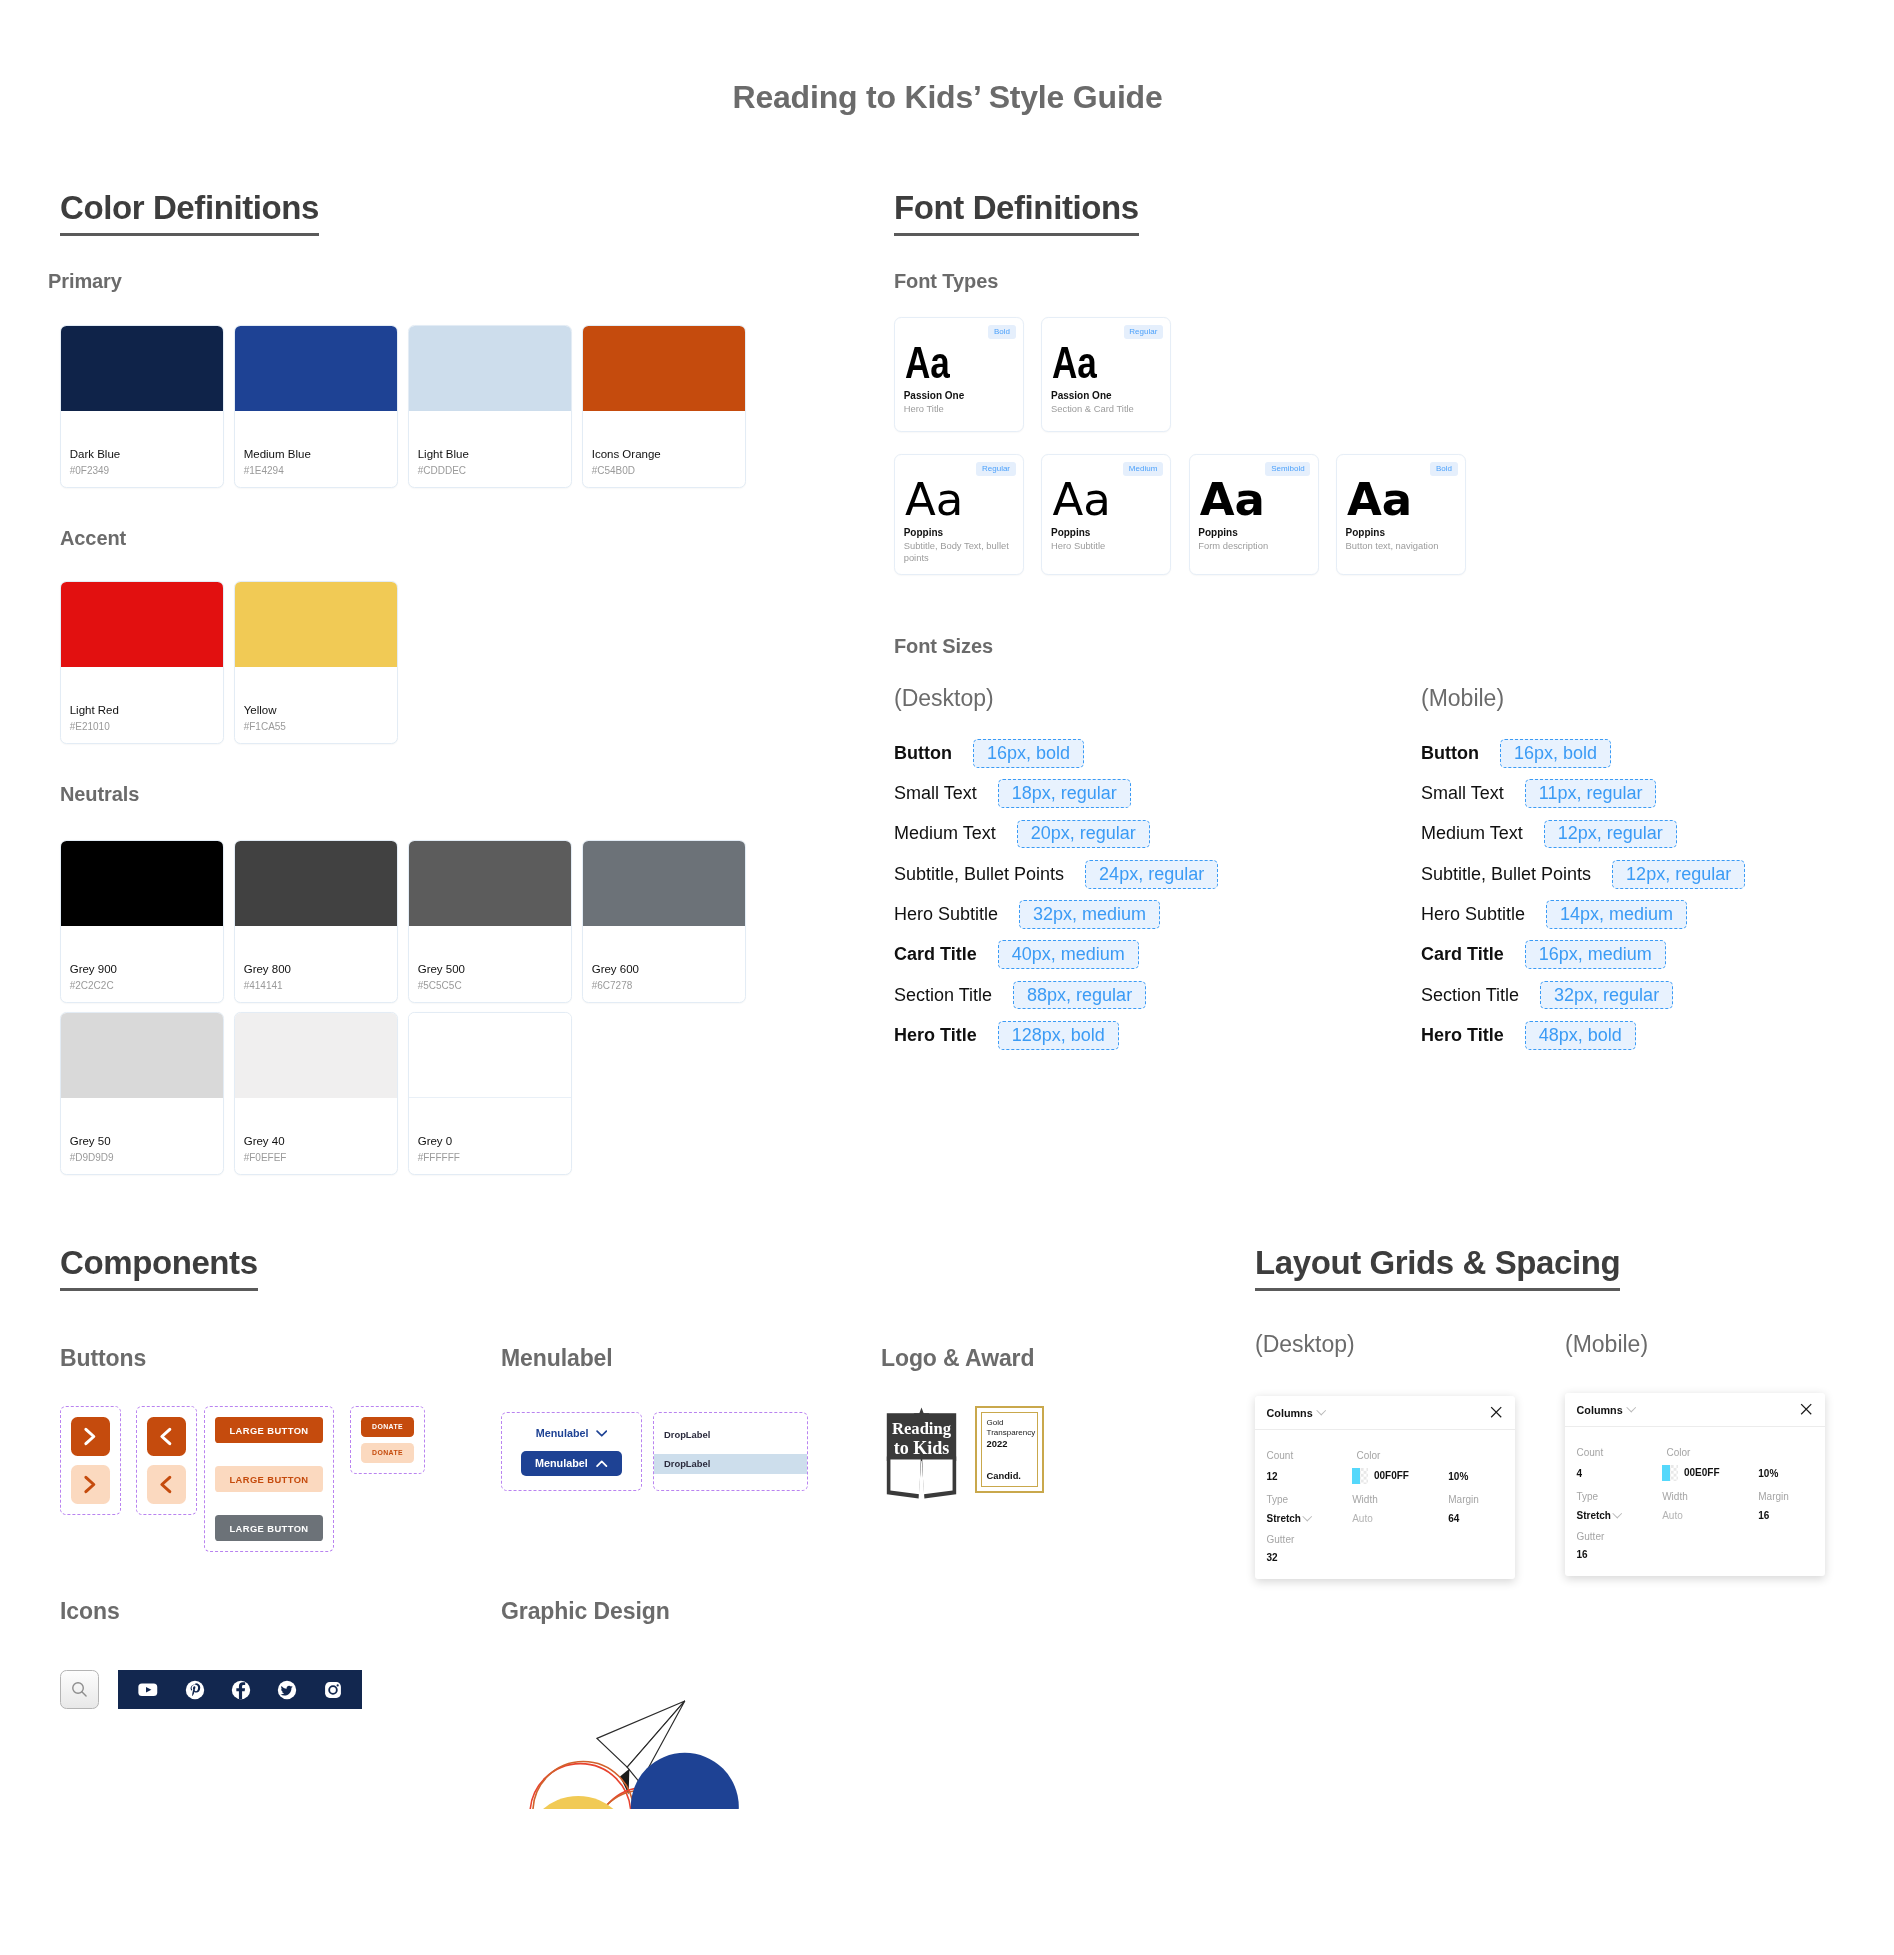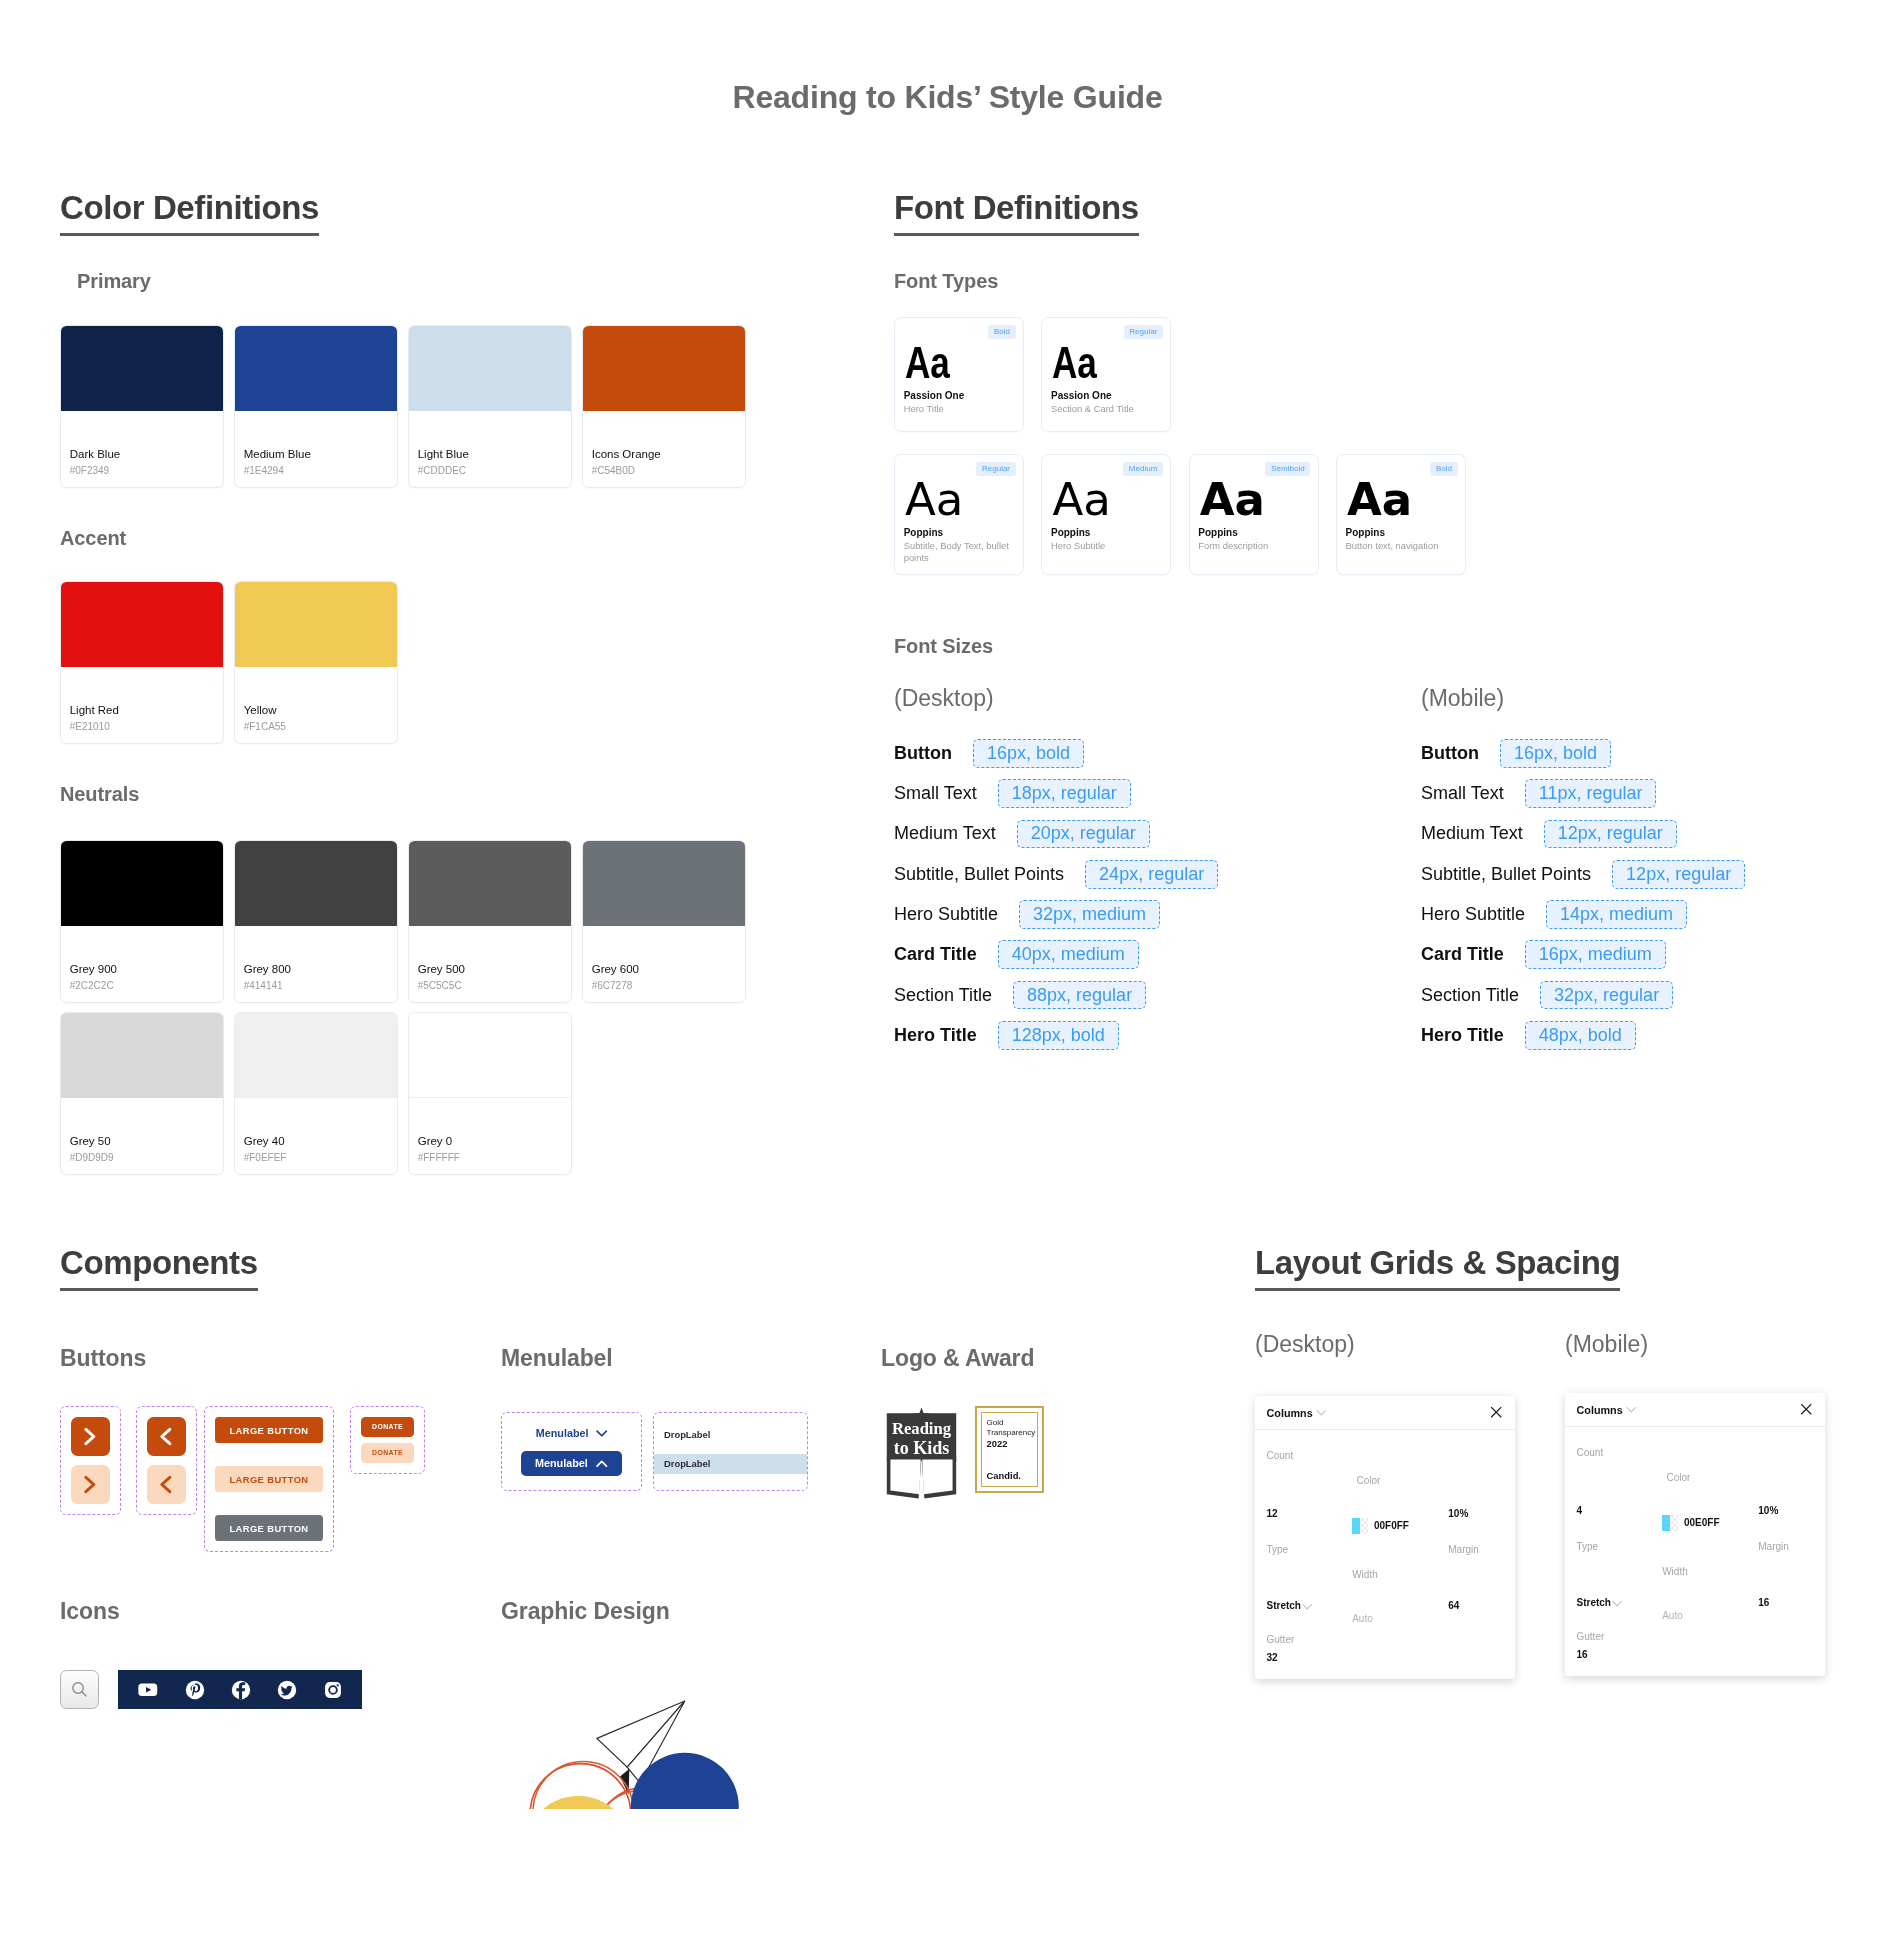--- a/index.html
+++ b/index.html
@@ -149,21 +149,21 @@
   .gp-head {
     display: flex; align-items: center; justify-content: space-between;
     padding: 9.4px 11.5px; border-bottom: 0.7px solid #ececec;
   }
   .gp-title { font-size: 10.8px; font-weight: bold; color: #111; display: flex; align-items: center; gap: 5.8px; }
   .gp-body { padding: 10px 11.5px 16px 11.5px; }
   .gp-labels, .gp-vals { display: flex; }
   .gp-labels { font-size: 10px; color: #a5a5a5; margin-top: 10px; }
   .gp-vals { font-size: 10px; color: #111; font-weight: bold; margin-top: 7.2px; align-items: center; }
   .gp-c1 { width: 90px; }
-  .gp-c2 { width: 101px; margin-top: 25px; }
+  .gp-c2 { width: 101px; }
   .gp-c3 { width: 58px; }
   .gp-muted { color: #b3b3b3; font-weight: normal; }
   .swatch-mini {
     display: inline-block; width: 16px; height: 16px; vertical-align: middle;
     background:
       linear-gradient(90deg, #55d8fb 0 50%, transparent 50% 100%),
       repeating-conic-gradient(#e8e8e8 0% 25%, #ffffff 0% 50%) 0 0/5.8px 5.8px;
     margin-right: 5.8px;
   }
   .chev-sm { display:inline-block; width:6.5px; height:6.5px; border-right:1.2px solid #b9b9b9; border-bottom:1.2px solid #b9b9b9; transform: rotate(45deg) translate(-1.4px,-1.4px); }
@@ -172,21 +172,21 @@
 <body>
 
 <div class="page">
 
   <div class="doc-title">Reading to Kids’ Style Guide</div>
 
   <div style="position:absolute;left:60px;top:189px;">
     <span class="section-head">Color Definitions</span>
   </div>
 
-  <div style="position:absolute;left:77px;top:270px;" class="sub-head">Primary</div>
+  <div style="position:absolute;left:48px;top:270px;" class="sub-head">Primary</div>
 
   <div style="position:absolute;left:60px;top:325px;" class="swatch-row">
     <div class="swatch">
       <div class="chip" style="background:#0F2349"></div>
       <div class="meta">
         <div class="name">Dark Blue</div>
         <div class="hex">#0F2349</div>
       </div>
     </div>
     <div class="swatch">

